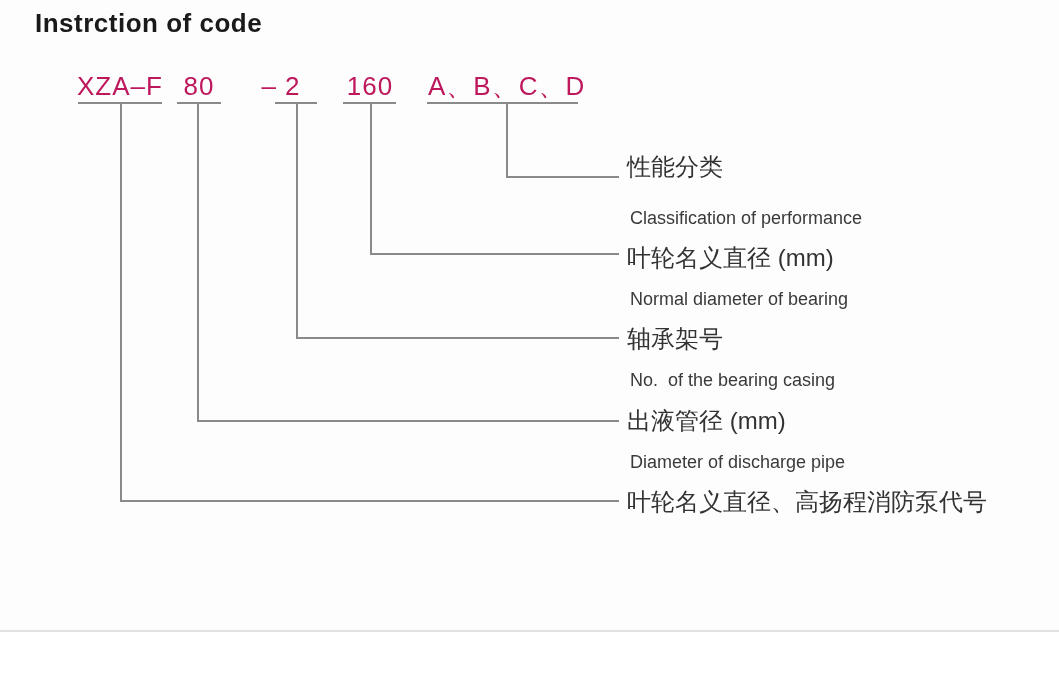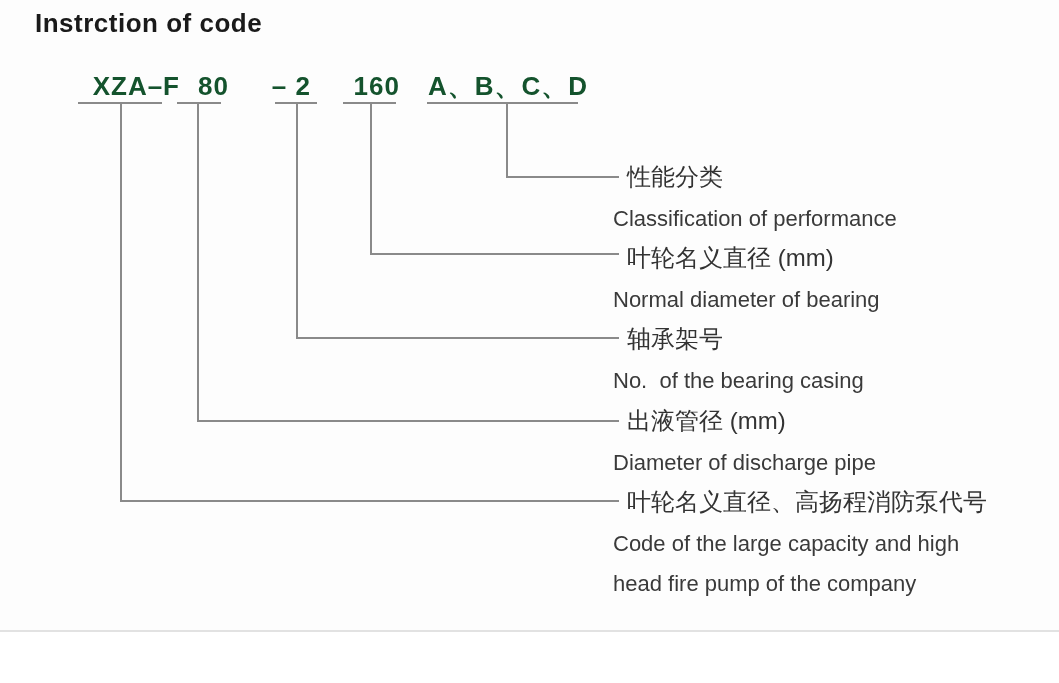--- a/index.html
+++ b/index.html
@@ -25,25 +25,24 @@
     color: #1a1a1a;
     letter-spacing: 0.5px;
   }
   
   .code-seg {
     position: absolute;
     top: 70px;
     height: 32px;
     line-height: 32px;
     font-size: 26px;
-    color: #14532d;
-    text-align: right;
+    color: #be185d;
+    text-align: center;
     letter-spacing: 1px;
     white-space: pre;
-    font-weight: bold;
   }
   .seg1 { left: 60px;  width: 120px; }
   .seg2 { left: 169px; width: 60px; }
   .seg3 { left: 251px; width: 60px; }
   .seg4 { left: 340px; width: 60px; }
   .seg5 { left: 428px; width: 152px; }
   
   .underline {
     position: absolute;
     top: 102px;
@@ -71,27 +70,27 @@
   .label-zh {
     position: absolute;
     left: 627px;
     font-size: 24px;
     line-height: 28px;
     color: #333333;
     white-space: pre;
   }
   .label-en {
     position: absolute;
-    left: 613px;
-    font-size: 22px;
+    left: 630px;
+    font-size: 18px;
     line-height: 27px;
     color: #3a3a3a;
     white-space: pre;
   }
-  .zh1 { top: 163px; font-family: Liberation Serif, serif; }
+  .zh1 { top: 153px; font-family: Liberation Serif, serif; }
   .en1 { top: 205px; }
   .zh2 { top: 244px; text-align: center; }
   .en2 { top: 286px; }
   .zh3 { top: 325px; }
   .en3 { top: 367px; }
   .zh4 { top: 407px; }
   .en4 { top: 449px; }
   .zh5 { top: 488px; }
   .en5a { top: 530px; }
   .en5b { top: 570px; }
@@ -135,17 +134,15 @@
   <div class="label-zh zh2">叶轮名义直径 (mm)</div>
   <div class="label-en en2">Normal diameter of bearing</div>
 
   <div class="label-zh zh3">轴承架号</div>
   <div class="label-en en3">No.  of the bearing casing</div>
 
   <div class="label-zh zh4">出液管径 (mm)</div>
   <div class="label-en en4">Diameter of discharge pipe</div>
 
   <div class="label-zh zh5">叶轮名义直径、高扬程消防泵代号</div>
-  <div class="label-en en5a">Code of the large capacity and high</div>
-  <div class="label-en en5b">head fire pump of the company</div>
 
   <div class="bottom-border"></div>
 </div>
 
 </body></html>

